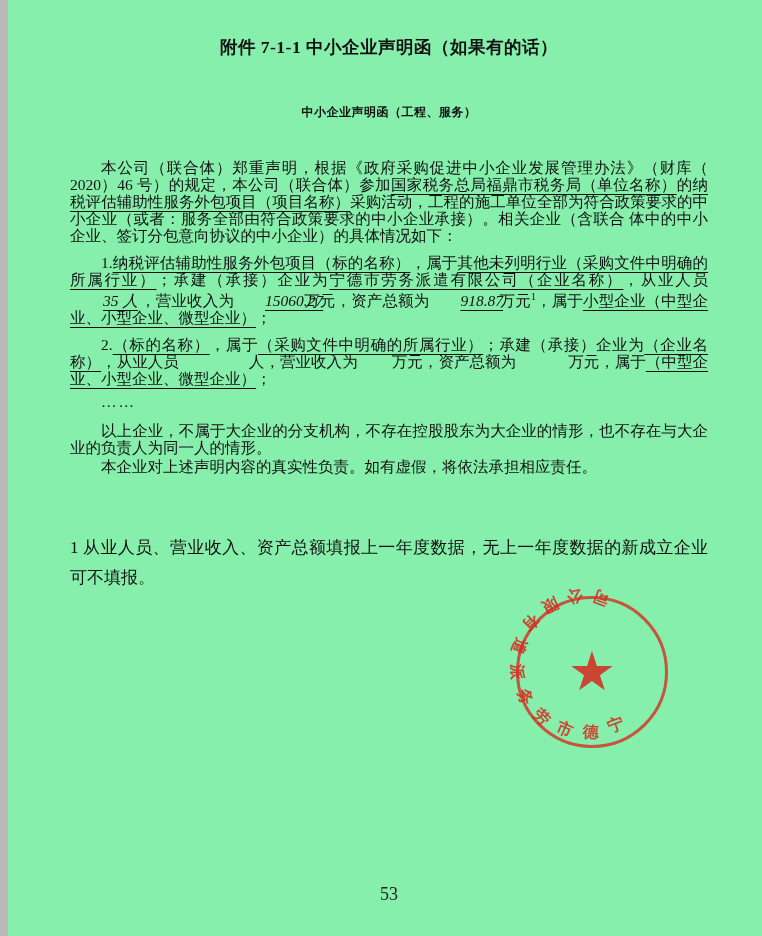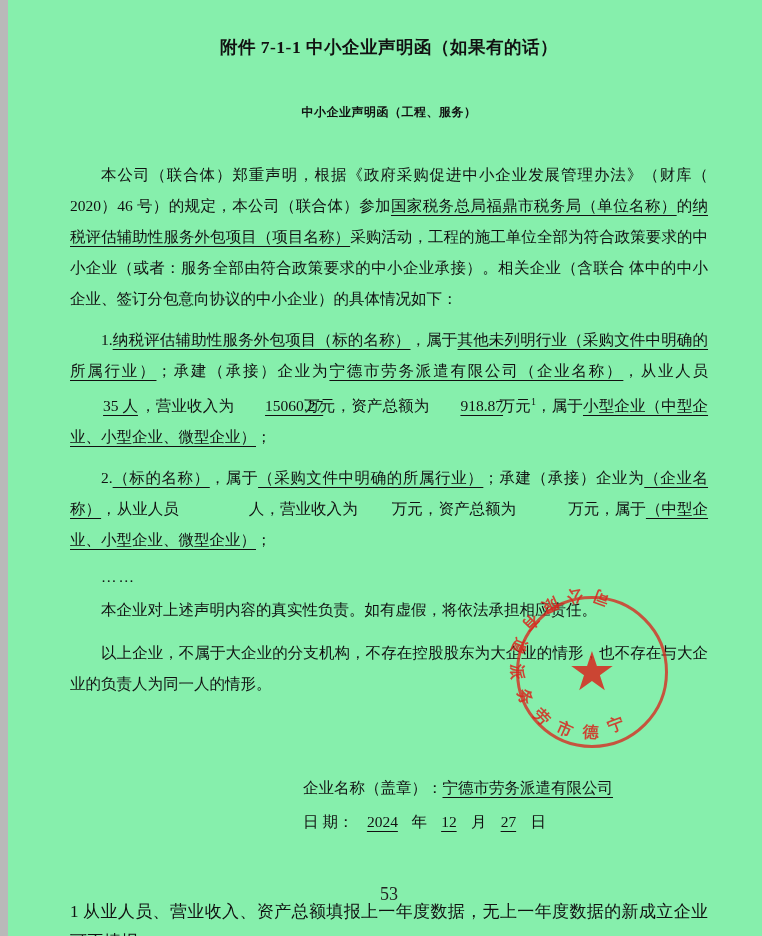--- a/index.html
+++ b/index.html
@@ -37,21 +37,21 @@
   .title-main {
     text-align: center;
     font-size: 12px;
     font-weight: bold;
     letter-spacing: 0.5px;
     margin-top: 45px;
     color: #111;
   }
   .para {
     font-size: 15.5px;
-    line-height: 31px;
+    line-height: 17px;
     color: #111;
     text-align: justify;
     text-justify: inter-ideograph;
     margin: 0;
   }
   .p-main {
     margin-top: 38px;
     text-indent: 31px;
   }
   .p-item {
@@ -72,20 +72,21 @@
     text-indent: 31px;
   }
   .u {
     text-decoration: underline;
     text-underline-offset: 4px;
   }
   .u-blank {
     text-decoration: underline;
     text-underline-offset: 4px;
     display: inline-block;
+    font-style: italic;
   }
   .blank-s { width: 34px; }
   .blank-m { width: 52px; }
   .blank-l { width: 70px; }
   sup {
     font-size: 10px;
     vertical-align: super;
   }
   .sign-block {
     margin-top: 72px;
@@ -180,28 +181,24 @@
     <div class="title-main">中小企业声明函（工程、服务）</div>
 
     <p class="para p-main"><span>本公司（联合体）郑重声明，根据《政府采购促进中小企业发展管理办法》（财库（ 2020）46 号）的规定，本公司（联合体）参加</span><span class="u">国家税务总局福鼎市税务局（单位名称）</span><span>的</span><span class="u">纳税评估辅助性服务外包项目（项目名称）</span><span>采购活动，工程的施工单位全部为符合政策要求的中小企业（或者：服务全部由符合政策要求的中小企业承接）。相关企业（含联合 体中的中小企业、签订分包意向协议的中小企业）的具体情况如下：</span></p>
 
     <p class="para p-item"><span>1.</span><span class="u">纳税评估辅助性服务外包项目（标的名称）</span><span>，属于</span><span class="u">其他未列明行业（采购文件中明确的所属行业）</span><span>；承建（承接）企业为</span><span class="u">宁德市劳务派遣有限公司（企业名称）</span><span>，从业人员</span><span class="u-blank blank-l" style="text-align:center">35 人</span><span>，营业收入为</span><span class="u-blank blank-l" style="text-align:center">15060.27</span><span>万元，资产总额为</span><span class="u-blank blank-l" style="text-align:center">918.87</span><span>万元</span><sup>1</sup><span>，属于</span><span class="u">小型企业（中型企业、小型企业、微型企业）</span><span>；</span></p>
 
     <p class="para p-item"><span>2.</span><span class="u">（标的名称）</span><span>，属于</span><span class="u">（采购文件中明确的所属行业）</span><span>；承建（承接）企业为</span><span class="u">（企业名称）</span><span>，从业人员</span><span class="u-blank blank-l"></span><span>人，营业收入为</span><span class="u-blank blank-s"></span><span>万元，资产总额为</span><span class="u-blank blank-m"></span><span>万元，属于</span><span class="u">（中型企业、小型企业、微型企业）</span><span>；</span></p>
 
     <p class="para p-dots">……</p>
 
+    <p class="para p-tail">以上企业，不属于大企业的分支机构，不存在控股股东为大企业的情形，也不存在与大企业的负责人为同一人的情形。</p>
+
     <p class="para p-tail2">本企业对上述声明内容的真实性负责。如有虚假，将依法承担相应责任。</p>
 
-    <p class="para p-tail">以上企业，不属于大企业的分支机构，不存在控股股东为大企业的情形，也不存在与大企业的负责人为同一人的情形。</p>
-
-    <div class="sign-block">
-      <div class="sign-line"><span>企业名称（盖章）：</span><span class="u">宁德市劳务派遣有限公司</span></div>
-      <div class="date-line"><span>日 期：</span><span class="date-val d-year">2024</span><span>年</span><span class="date-val d-mon">12</span><span>月</span><span class="date-val d-day">27</span><span>日</span></div>
-    </div>
 
     <p class="footnote">1 从业人员、营业收入、资产总额填报上一年度数据，无上一年度数据的新成立企业可不填报。</p>
   </div>
 
   <div class="seal">
     <div class="seal-ring"></div>
     <div class="seal-text" id="sealArc">
         <span style="transform: translate(12.8372px, 46.5022px) rotate(-20deg);">宁</span>
         <span style="transform: translate(-9.02417px, 49.9647px) rotate(2deg);">德</span>
         <span style="transform: translate(-30.5907px, 44.9856px) rotate(24deg);">市</span>

